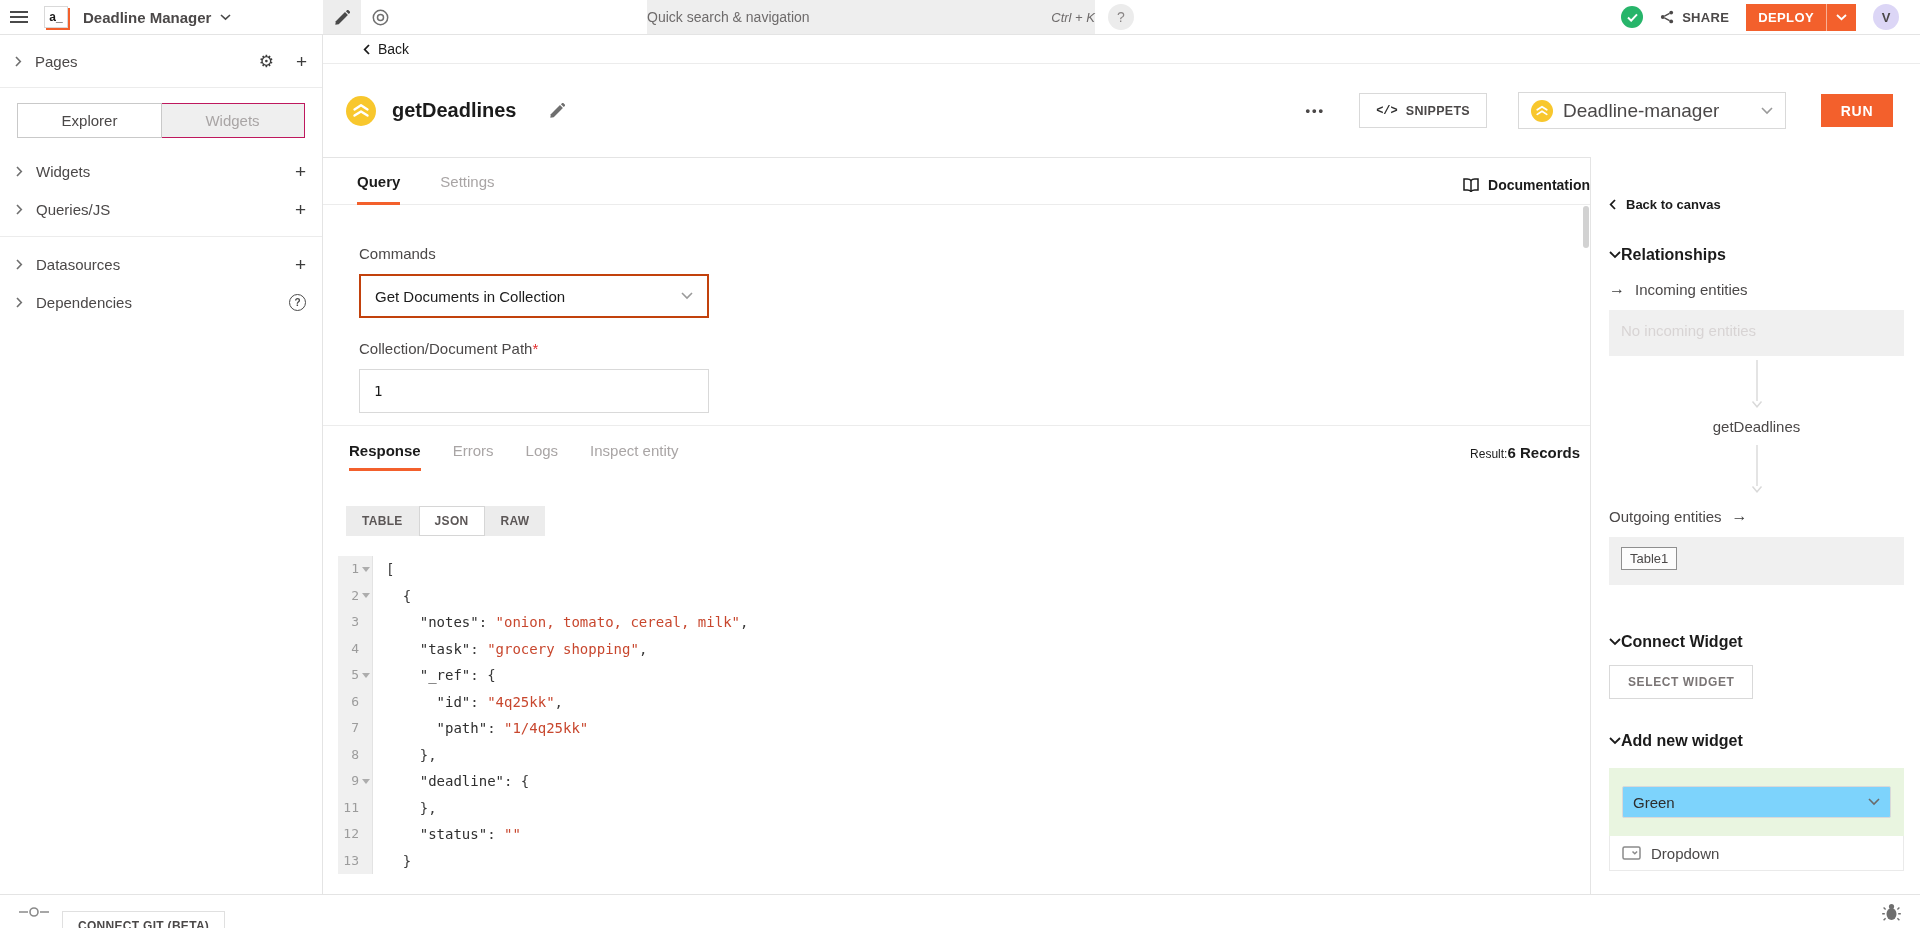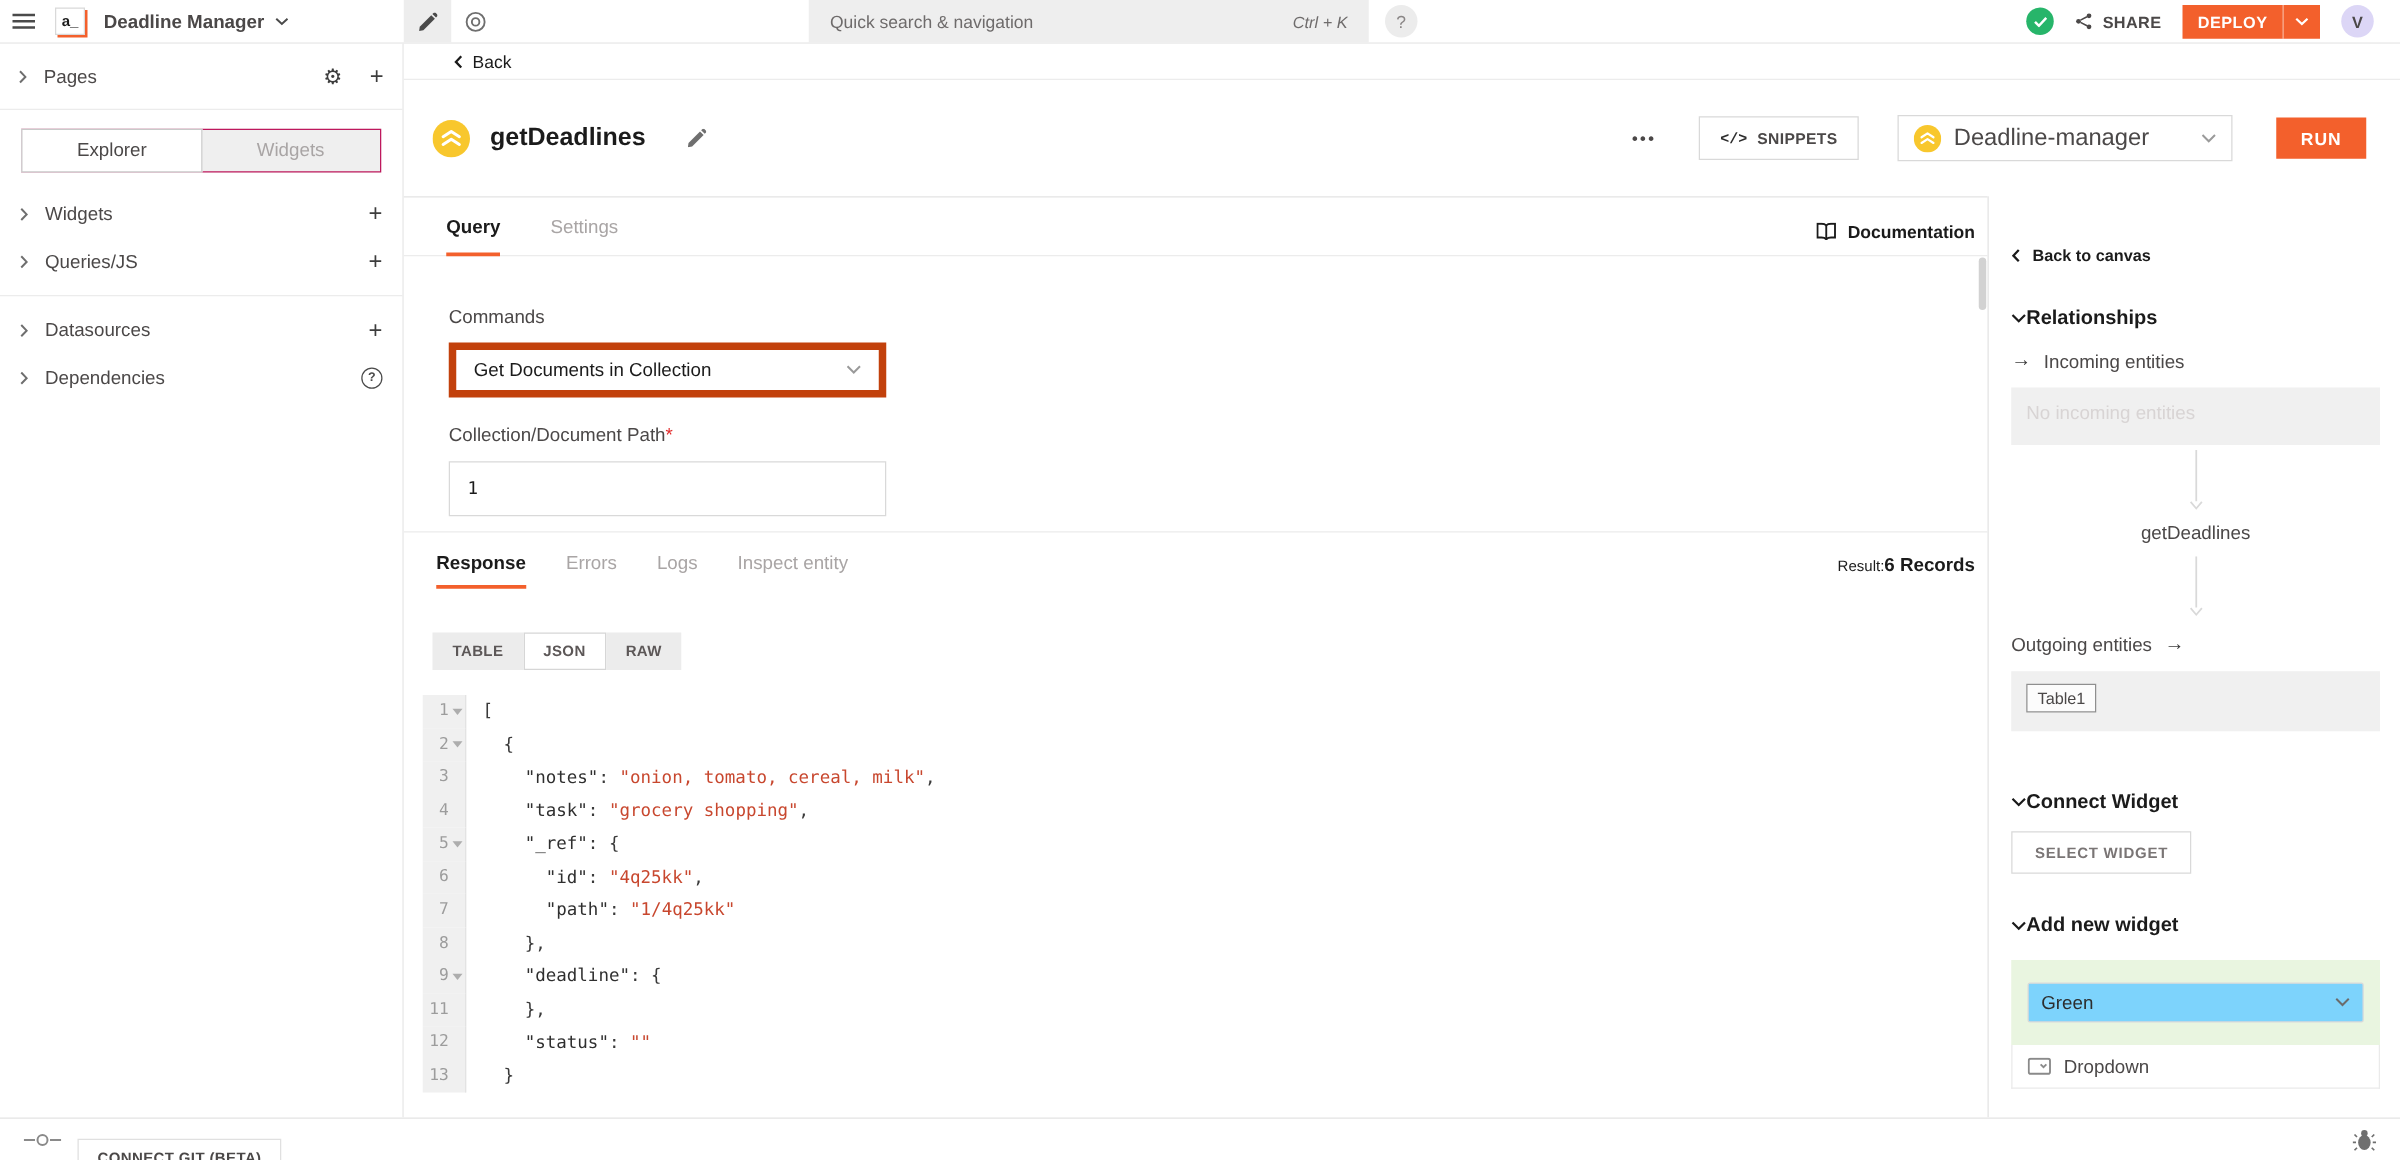--- a/index.html
+++ b/index.html
@@ -20,21 +20,21 @@
   .topbar{position:absolute;top:0;left:0;right:0;height:34px;border-bottom:1px solid var(--border);background:#fff;}
   .tb-left{display:flex;align-items:center;height:34px;padding-left:10px;}
   .hamburger{width:18px;display:flex;flex-direction:column;gap:3px;cursor:pointer;}
   .hamburger div{height:2px;background:#4a4a4a;}
   .logo{margin-left:16px;width:22px;height:20px;background:#fff;border:1px solid #d9d9d9;box-shadow:2px 2px 0 var(--accent);display:flex;align-items:center;justify-content:center;font-size:12px;font-weight:700;color:#1b1b1b;}
   .app-title{margin-left:15px;font-size:15px;font-weight:600;color:var(--text-mid);display:flex;align-items:center;gap:9px;cursor:pointer;}
   .mode-group{position:absolute;left:323px;top:0;height:34px;display:flex;}
   .mode-btn{width:38px;display:flex;align-items:center;justify-content:center;color:#4a4a4a;cursor:pointer;}
   .mode-btn.active{background:#ededed;}
   .mode-btn.view{color:#6f6f6f;}
-  .search{position:absolute;left:647px;top:0;width:448px;height:34px;background:#eee;display:flex;align-items:center;padding:0 17px;box-sizing:border-box;font-size:14px;color:#6e6b6b;cursor:pointer;}
+  .search{position:absolute;left:647px;top:0;width:448px;height:34px;background:#eee;display:flex;align-items:center;padding:0 0;box-sizing:border-box;font-size:14px;color:#6e6b6b;cursor:pointer;}
   .shortcut{margin-left:auto;font-size:13px;font-style:italic;color:#6e6b6b;}
   .help{position:absolute;left:1108px;top:4px;width:26px;height:26px;border-radius:50%;background:#ececec;color:#8a8686;display:flex;align-items:center;justify-content:center;font-size:14px;cursor:pointer;}
   .tb-right{position:absolute;right:0;top:0;height:34px;display:flex;align-items:center;gap:17px;padding-right:21px;}
   .check{width:22px;height:22px;border-radius:50%;background:var(--success);display:flex;align-items:center;justify-content:center;}
   .share{display:flex;align-items:center;gap:8px;font-size:13px;font-weight:700;color:var(--text-mid);letter-spacing:.3px;cursor:pointer;}
   .deploy{height:27px;background:var(--accent);color:#fff;display:flex;align-items:center;font-size:13px;font-weight:700;letter-spacing:.4px;cursor:pointer;}
   .deploy-label{padding:0 12px;}
   .deploy-divider{width:1px;align-self:stretch;background:rgba(255,255,255,.5);}
   .deploy-caret{padding:0 9px;color:#fff;}
   .avatar{width:26px;height:26px;border-radius:50%;background:#dcd6f6;color:var(--text-mid);font-size:13px;font-weight:600;display:flex;align-items:center;justify-content:center;cursor:pointer;}
@@ -69,26 +69,26 @@
   .ds-select{margin-left:31px;width:268px;height:37px;border:1px solid #d9d9d9;box-sizing:border-box;display:flex;align-items:center;gap:10px;padding:0 12px;cursor:pointer;}
   .ds-select .lbl{flex:1;font-size:19px;color:var(--text-mid);}
   .run{margin-left:35px;width:72px;height:33px;background:var(--accent);color:#fff;font-size:14px;font-weight:700;letter-spacing:.8px;display:flex;align-items:center;justify-content:center;cursor:pointer;}
   .editor-body{position:absolute;top:122px;left:0;right:0;bottom:0;display:flex;}
   .query-panel{width:1267px;border-top:1px solid var(--border);position:relative;display:flex;flex-direction:column;box-sizing:border-box;}
   .scroll-thumb{position:absolute;right:1px;top:48px;width:6px;height:42px;background:#d2d2d2;border-radius:3px;cursor:pointer;}
 
   .qtabs{height:46px;border-bottom:1px solid var(--border-light);display:flex;align-items:flex-end;padding-left:34px;gap:40px;flex:0 0 auto;}
   .qtab{font-size:15px;color:var(--text-gray);padding-bottom:12px;border-bottom:3px solid transparent;margin-bottom:-1px;cursor:pointer;}
   .qtab.active{color:var(--text-dark);font-weight:700;border-bottom-color:var(--accent);}
-  .doc-link{margin-left:auto;margin-right:10px;display:flex;align-items:center;gap:9px;font-size:14px;font-weight:700;color:var(--text-dark);padding-bottom:11px;cursor:pointer;}
+  .doc-link{margin-left:auto;display:flex;align-items:center;gap:9px;font-size:14px;font-weight:700;color:var(--text-dark);padding-bottom:11px;cursor:pointer;}
 
   .qform{height:221px;box-sizing:border-box;border-bottom:1px solid var(--border-light);padding:40px 0 0 36px;flex:0 0 auto;}
   .qform label{display:block;font-size:15px;color:var(--text-mid);margin-bottom:12px;}
   .req{color:#e22c2c;}
-  .fakeselect{width:350px;height:44px;box-sizing:border-box;border:6px solid #c2410c;background:#fff;display:flex;align-items:center;justify-content:space-between;padding:0 14px;font-size:15px;color:var(--text-dark);margin-bottom:22px;cursor:pointer;}
+  .fakeselect{width:350px;height:44px;box-sizing:border-box;border:2px solid #c2410c;background:#fff;display:flex;align-items:center;justify-content:space-between;padding:0 14px;font-size:15px;color:var(--text-dark);margin-bottom:22px;cursor:pointer;}
   .path-input{width:350px;height:44px;box-sizing:border-box;border:1px solid #d9d9d9;padding:0 14px;font-family:"DejaVu Sans Mono",monospace;font-size:14px;color:var(--text-dark);outline:none;}
 
   .response{flex:1;display:flex;flex-direction:column;overflow:hidden;}
   .rtabs{display:flex;align-items:flex-end;gap:32px;padding-left:26px;height:45px;flex:0 0 auto;}
   .rtab{font-size:15px;color:var(--text-gray);padding-bottom:9px;border-bottom:3px solid transparent;cursor:pointer;}
   .rtab.active{color:var(--text-dark);font-weight:700;border-bottom-color:var(--accent);}
   .result{margin-left:auto;margin-right:10px;display:flex;align-items:baseline;padding-bottom:10px;}
   .result-label{font-size:12px;color:var(--text-dark);}
   .result-value{font-size:15px;font-weight:700;color:var(--text-dark);}
   .vmrow{margin:35px 0 0 23px;display:flex;flex:0 0 auto;}

